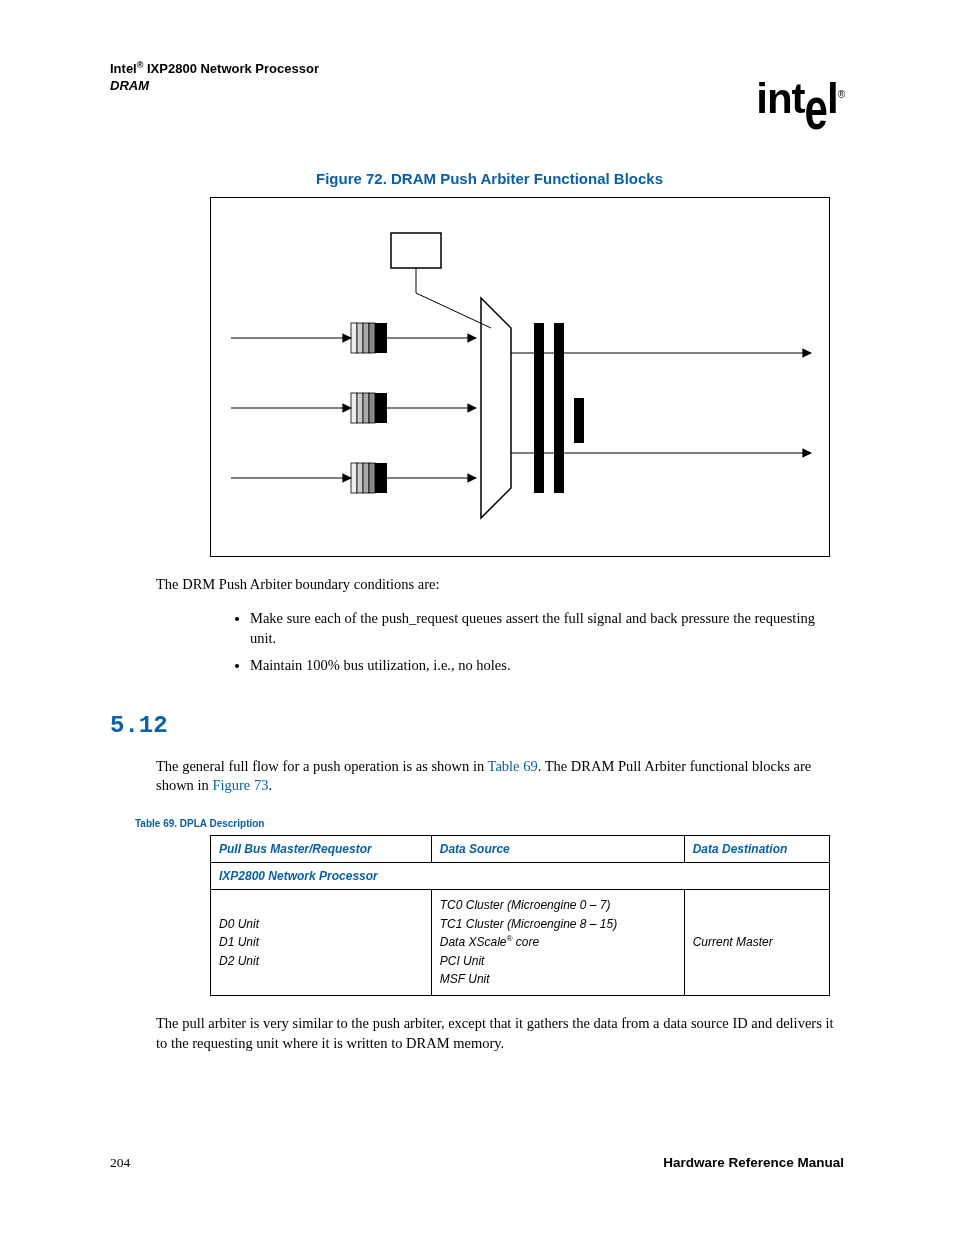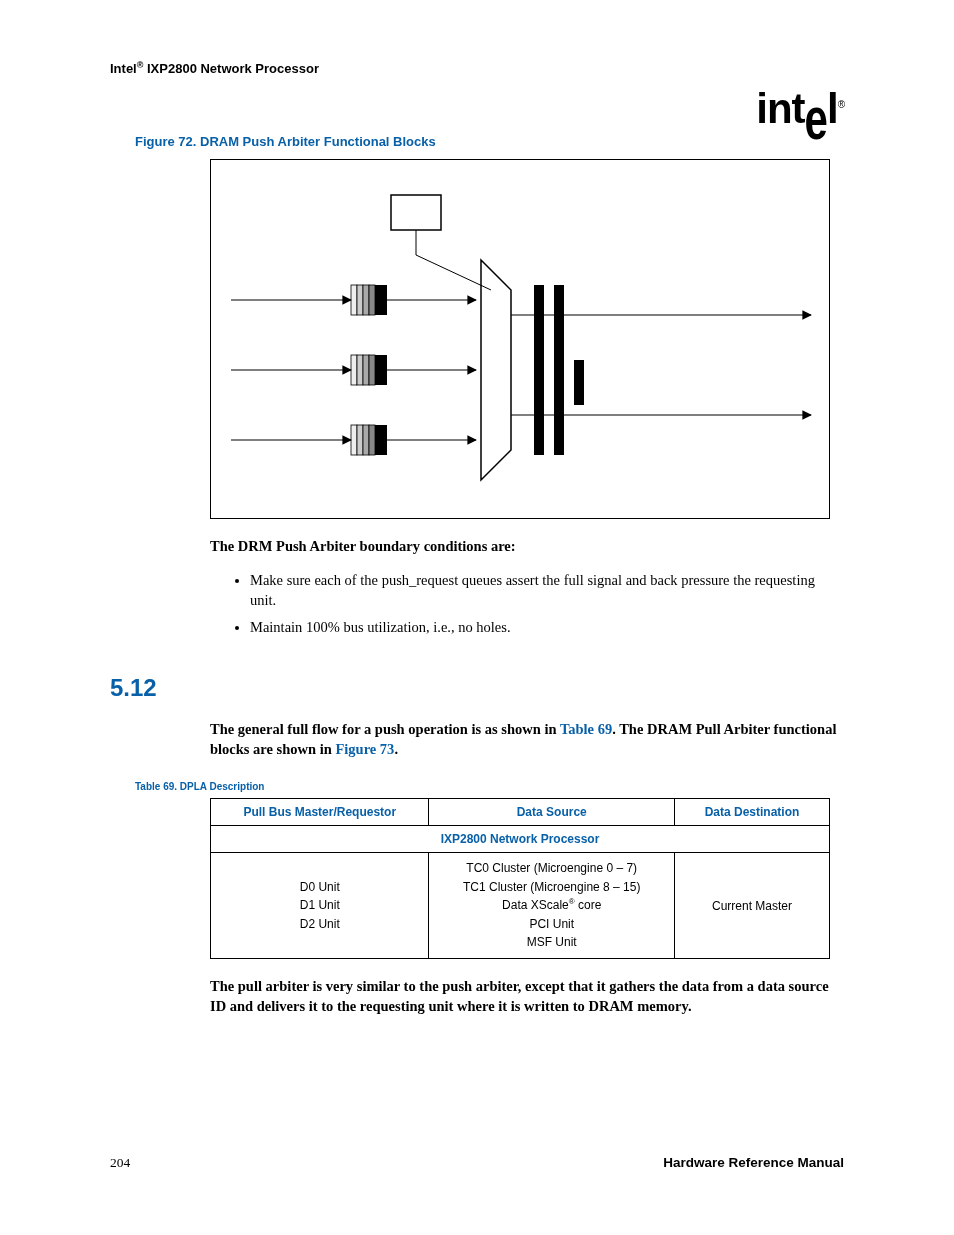--- a/index.html
+++ b/index.html
@@ -25,70 +25,70 @@
     font-family: Helvetica, Arial, sans-serif;
     font-weight: bold;
     font-size: 13px;
     line-height: 1.3;
   }
   .header sup { font-size: 9px; }
   .header .line2 { font-style: italic; }
   .logo {
     position: absolute;
     right: 110px;
-    top: 85px;
+    top: 75px;
     font-family: Helvetica, Arial, sans-serif;
     font-weight: bold;
     font-size: 42px;
     letter-spacing: -1px;
   }
   .logo .drop { display:inline-block; transform: translateY(10px) scaleY(1.4); }
   .logo .reg { font-size: 10px; vertical-align: super; font-weight: normal; }
 
   .figure-caption {
     color: var(--intel-blue);
     font-family: Helvetica, Arial, sans-serif;
     font-weight: bold;
-    font-size: 13px;
-    margin-top: 56px;
+    font-size: 15px;
+    margin-top: 75px;
     margin-left: 25px;
     margin-bottom: 10px;
+    text-align: center;
   }
 
   .figure-box {
     border: 1px solid #000;
     margin-left: 100px;
     width: 620px;
     height: 360px;
     position: relative;
   }
   .figure-box svg { position:absolute; inset:0; }
 
   .body-text {
-    margin-left: 100px;
+    margin-left: 46px;
     margin-right: 0;
     font-size: 14.5px;
     line-height: 1.35;
     margin-top: 18px;
-    font-weight: bold;
   }
   ul.body-list {
     margin-left: 120px;
     margin-right: 0;
     padding-left: 20px;
     font-size: 14.5px;
     line-height: 1.35;
   }
   ul.body-list li { margin-top: 8px; }
 
   .section-row {
     display: flex;
     align-items: baseline;
     margin-top: 36px;
-    font-family: Liberation Sans, sans-serif;
+    font-family: Liberation Mono, monospace;
   }
   .section-num {
     color: var(--intel-blue);
     font-weight: bold;
     font-size: 24px;
     width: 100px;
   }
   .section-title {
     color: var(--intel-blue);
     font-weight: bold;
@@ -109,23 +109,24 @@
 
   table.doc-table {
     margin-left: 100px;
     width: 620px;
     border-collapse: collapse;
     font-family: Helvetica, Arial, sans-serif;
     font-size: 12px;
   }
   table.doc-table th, table.doc-table td {
     border: 1px solid #000;
-    padding: 6px 23px;
-    text-align: center;
+    padding: 6px 8px;
+    text-align: left;
     vertical-align: middle;
+    font-style: italic;
   }
   table.doc-table th {
     color: var(--intel-blue);
     font-weight: bold;
   }
   table.doc-table td.multi { line-height: 1.55; }
   table.doc-table td sup { font-size: 8px; }
 
   .footer {
     position: absolute;
@@ -136,20 +137,21 @@
     justify-content: space-between;
     font-size: 13.5px;
   }
   .footer .right { font-family: Helvetica, Arial, sans-serif; font-weight: bold; }
 </style>
 </head>
 <body>
 
 <div class="header">
   <span>Intel</span><sup>®</sup><span> IXP2800 Network Processor</span>
+  <div class="line2">DRAM</div>
 </div>
 
 <div class="logo">
   <span>int</span><span class="drop">e</span><span>l</span><span class="reg">®</span>
 </div>
 
 <div class="figure-caption">Figure 72. DRAM Push Arbiter Functional Blocks</div>
 
 <div class="figure-box">
   <svg viewBox="0 0 620 360" width="620" height="360">

